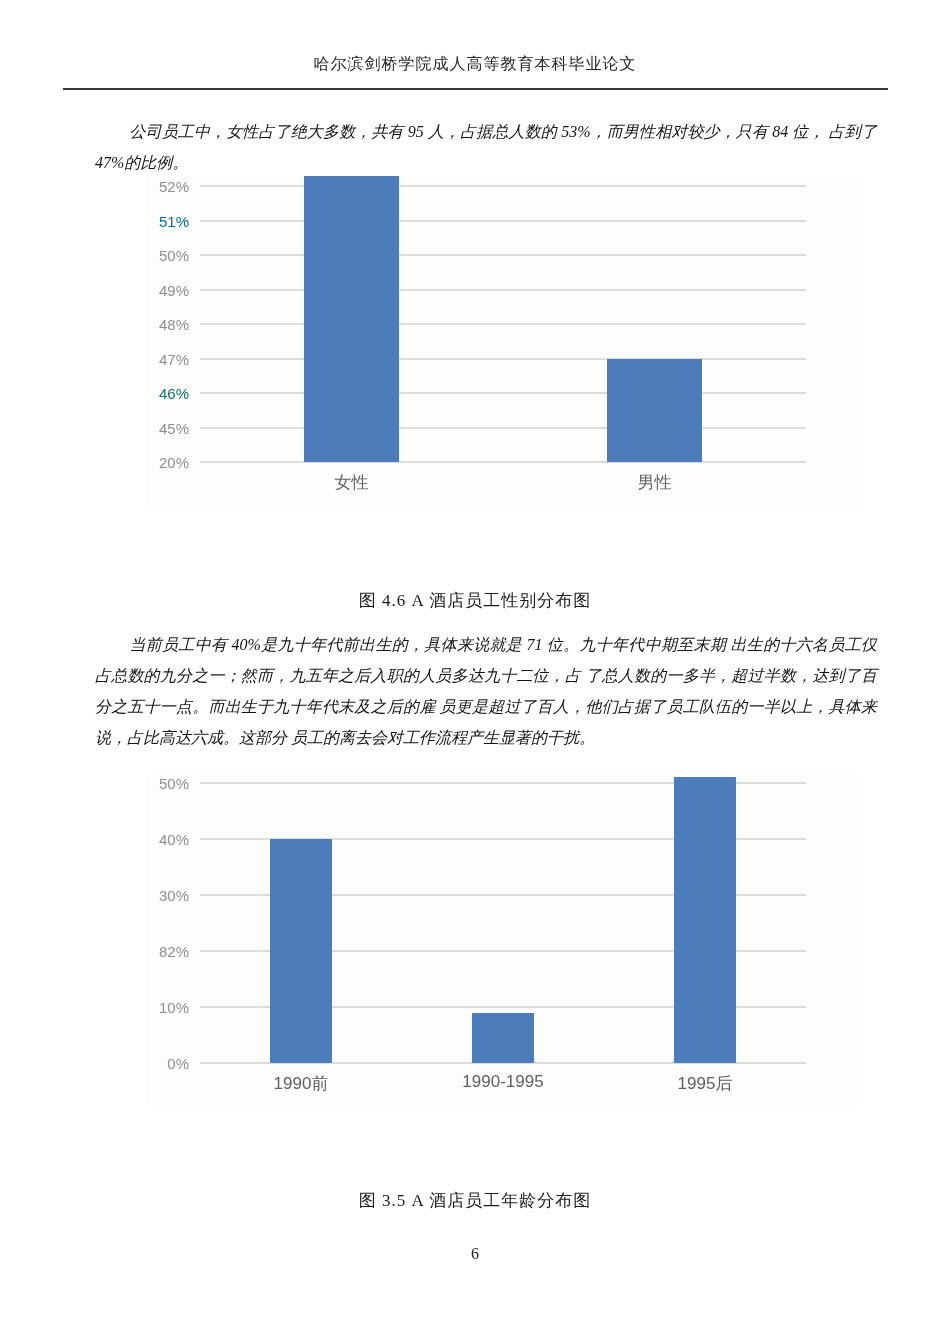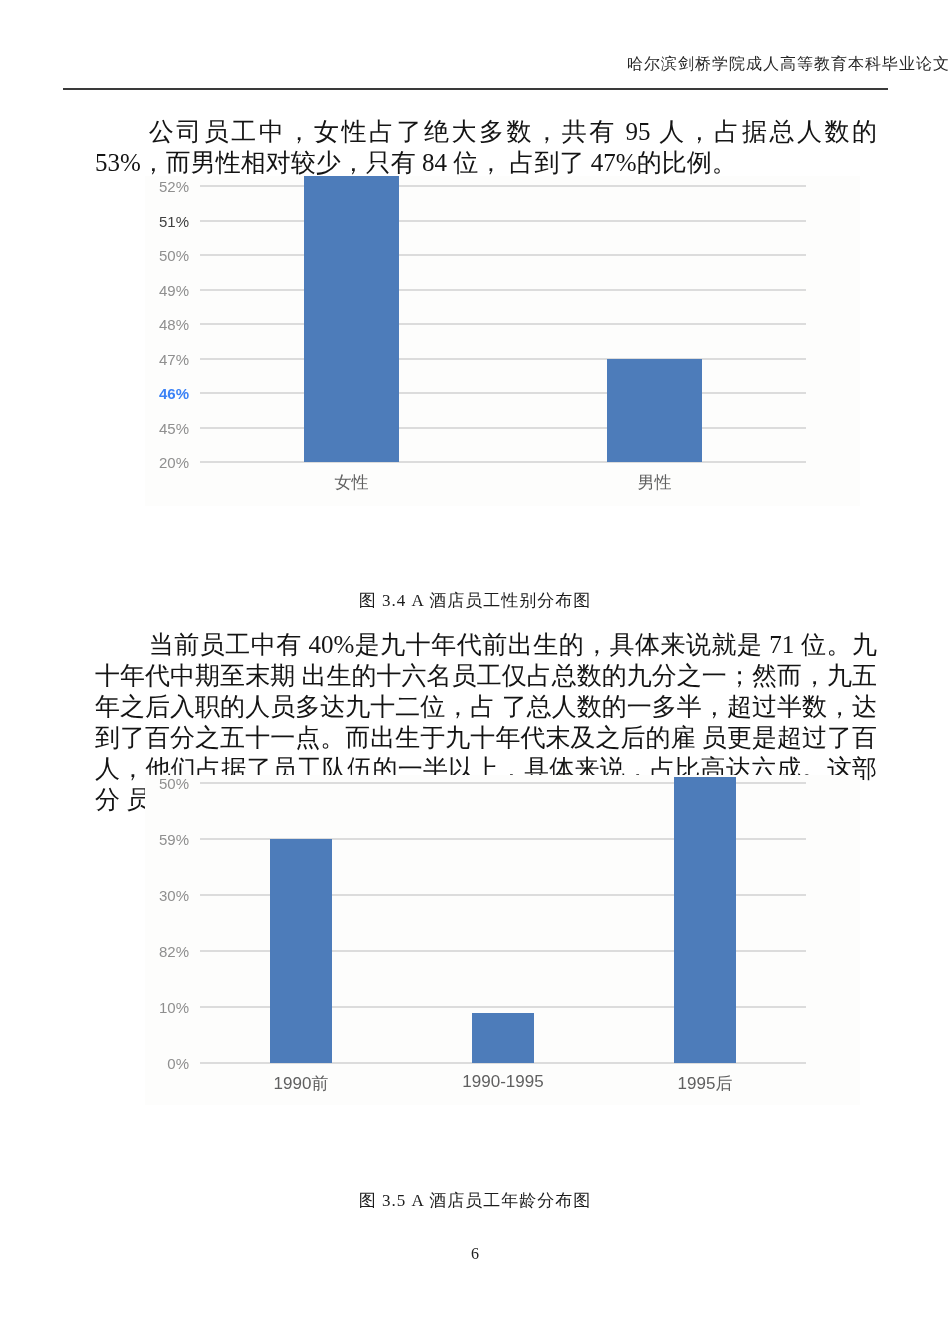--- a/index.html
+++ b/index.html
@@ -11,34 +11,35 @@
     background:#ffffff;
     font-family:"Liberation Serif","DejaVu Serif",serif;
     color:#171717;
     overflow:hidden;
   }
   .abs { position:absolute; }
 
   
   #doc-header {
     top:54px; left:0; width:100%;
-    text-align:right;
+    text-align:center;
     font-size:16px; letter-spacing:1px; color:#262626;
   }
   #header-rule {
     top:88px; left:63px; width:825px; height:2px;
     background:#3a3a3a;
   }
 
   
   .para {
     left:95px; width:782px;
-    font-size:25px; line-height:31px;
+    font-size:16px; line-height:31px;
     text-align:justify; text-justify:inter-ideograph;
     color:#141414;
+    font-style:italic;
   }
   .para { text-indent:2.15em; }
   #para-1 { top:116px; }
   #para-2 { top:629px; }
 
   
   .caption {
     left:0; width:100%; text-align:center;
     font-size:17px; color:#1c1c1c; letter-spacing:1px;
   }
@@ -90,56 +91,56 @@
 
   <div id="para-1" class="abs para">公司员工中，女性占了绝大多数，共有 95 人，占据总人数的 53%，而男性相对较少，只有 84 位， 占到了 47%的比例。</div>
 
   <div id="chart-1" class="abs chart">
     <div class="plotwrap">
         <div class="gridline" style="bottom: 0%; background: rgb(220, 220, 220);"></div>
         <div class="ytick" style="bottom: 0%; color: rgb(143, 143, 143);">20%</div>
         <div class="gridline" style="bottom: 12.0482%; background: rgb(220, 220, 220);"></div>
         <div class="ytick" style="bottom: 12.0482%; color: rgb(143, 143, 143);">45%</div>
         <div class="gridline" style="bottom: 24.0964%; background: rgb(220, 220, 220);"></div>
-        <div class="ytick" style="bottom: 24.0964%; color: #3b82f6; font-weight: bold;">46%</div>
+        <div class="ytick" style="bottom: 24.0964%; color: #0f766e;">46%</div>
         <div class="gridline" style="bottom: 36.1446%; background: rgb(220, 220, 220);"></div>
         <div class="ytick" style="bottom: 36.1446%; color: rgb(143, 143, 143);">47%</div>
         <div class="gridline" style="bottom: 48.1928%; background: rgb(220, 220, 220);"></div>
         <div class="ytick" style="bottom: 48.1928%; color: rgb(143, 143, 143);">48%</div>
         <div class="gridline" style="bottom: 60.241%; background: rgb(220, 220, 220);"></div>
         <div class="ytick" style="bottom: 60.241%; color: rgb(143, 143, 143);">49%</div>
         <div class="gridline" style="bottom: 72.2892%; background: rgb(220, 220, 220);"></div>
         <div class="ytick" style="bottom: 72.2892%; color: rgb(143, 143, 143);">50%</div>
         <div class="gridline" style="bottom: 84.3373%; background: rgb(220, 220, 220);"></div>
-        <div class="ytick" style="bottom: 84.3373%; color: #404040;">51%</div>
+        <div class="ytick" style="bottom: 84.3373%; color: #0369a1;">51%</div>
         <div class="gridline" style="bottom: 96.3855%; background: rgb(220, 220, 220);"></div>
         <div class="ytick" style="bottom: 96.3855%; color: rgb(143, 143, 143);">52%</div>
         <div class="bar" style="left: calc(17.15%); width: 15.7%; height: 100%; background: rgb(77, 124, 186);"></div>
         <div class="xcat" style="left: 25%; color: rgb(96, 96, 96);">女性</div>
         <div class="bar" style="left: calc(67.15%); width: 15.7%; height: 36.1446%; background: rgb(77, 124, 186);"></div>
         <div class="xcat" style="left: 75%; color: rgb(96, 96, 96); text-align: right;">男性</div>
       </div>
   </div>
 
-  <div id="caption-1" class="abs caption">图 3.4 A 酒店员工性别分布图</div>
+  <div id="caption-1" class="abs caption">图 4.6 A 酒店员工性别分布图</div>
 
   <div id="para-2" class="abs para">当前员工中有 40%是九十年代前出生的，具体来说就是 71 位。九十年代中期至末期 出生的十六名员工仅占总数的九分之一；然而，九五年之后入职的人员多达九十二位，占 了总人数的一多半，超过半数，达到了百分之五十一点。而出生于九十年代末及之后的雇 员更是超过了百人，他们占据了员工队伍的一半以上，具体来说，占比高达六成。这部分 员工的离去会对工作流程产生显著的干扰。</div>
 
   <div id="chart-2" class="abs chart">
     <div class="plotwrap">
         <div class="gridline" style="bottom: 0%; background: rgb(220, 220, 220);"></div>
         <div class="ytick" style="bottom: 0%; color: rgb(143, 143, 143);">0%</div>
         <div class="gridline" style="bottom: 19.4553%; background: rgb(220, 220, 220);"></div>
         <div class="ytick" style="bottom: 19.4553%; color: rgb(143, 143, 143);">10%</div>
         <div class="gridline" style="bottom: 38.9105%; background: rgb(220, 220, 220);"></div>
         <div class="ytick" style="bottom: 38.9105%; color: rgb(143, 143, 143);">82%</div>
         <div class="gridline" style="bottom: 58.3658%; background: rgb(220, 220, 220);"></div>
         <div class="ytick" style="bottom: 58.3658%; color: rgb(143, 143, 143);">30%</div>
         <div class="gridline" style="bottom: 77.821%; background: rgb(220, 220, 220);"></div>
-        <div class="ytick" style="bottom: 77.821%; color: rgb(143, 143, 143);">59%</div>
+        <div class="ytick" style="bottom: 77.821%; color: rgb(143, 143, 143);">40%</div>
         <div class="gridline" style="bottom: 97.2763%; background: rgb(220, 220, 220);"></div>
         <div class="ytick" style="bottom: 97.2763%; color: rgb(143, 143, 143);">50%</div>
         <div class="bar" style="left: calc(11.5167%); width: 10.3%; height: 77.821%; background: rgb(77, 124, 186);"></div>
         <div class="xcat" style="left: 16.6667%; color: rgb(96, 96, 96);">1990前</div>
         <div class="bar" style="left: calc(44.85%); width: 10.3%; height: 17.5097%; background: rgb(77, 124, 186);"></div>
         <div class="xcat" style="left: 50%; color: rgb(96, 96, 96);">1990-1995</div>
         <div class="bar" style="left: calc(78.1833%); width: 10.3%; height: 99.2218%; background: rgb(77, 124, 186);"></div>
         <div class="xcat" style="left: 83.3333%; color: rgb(96, 96, 96);">1995后</div>
       </div>
   </div>

